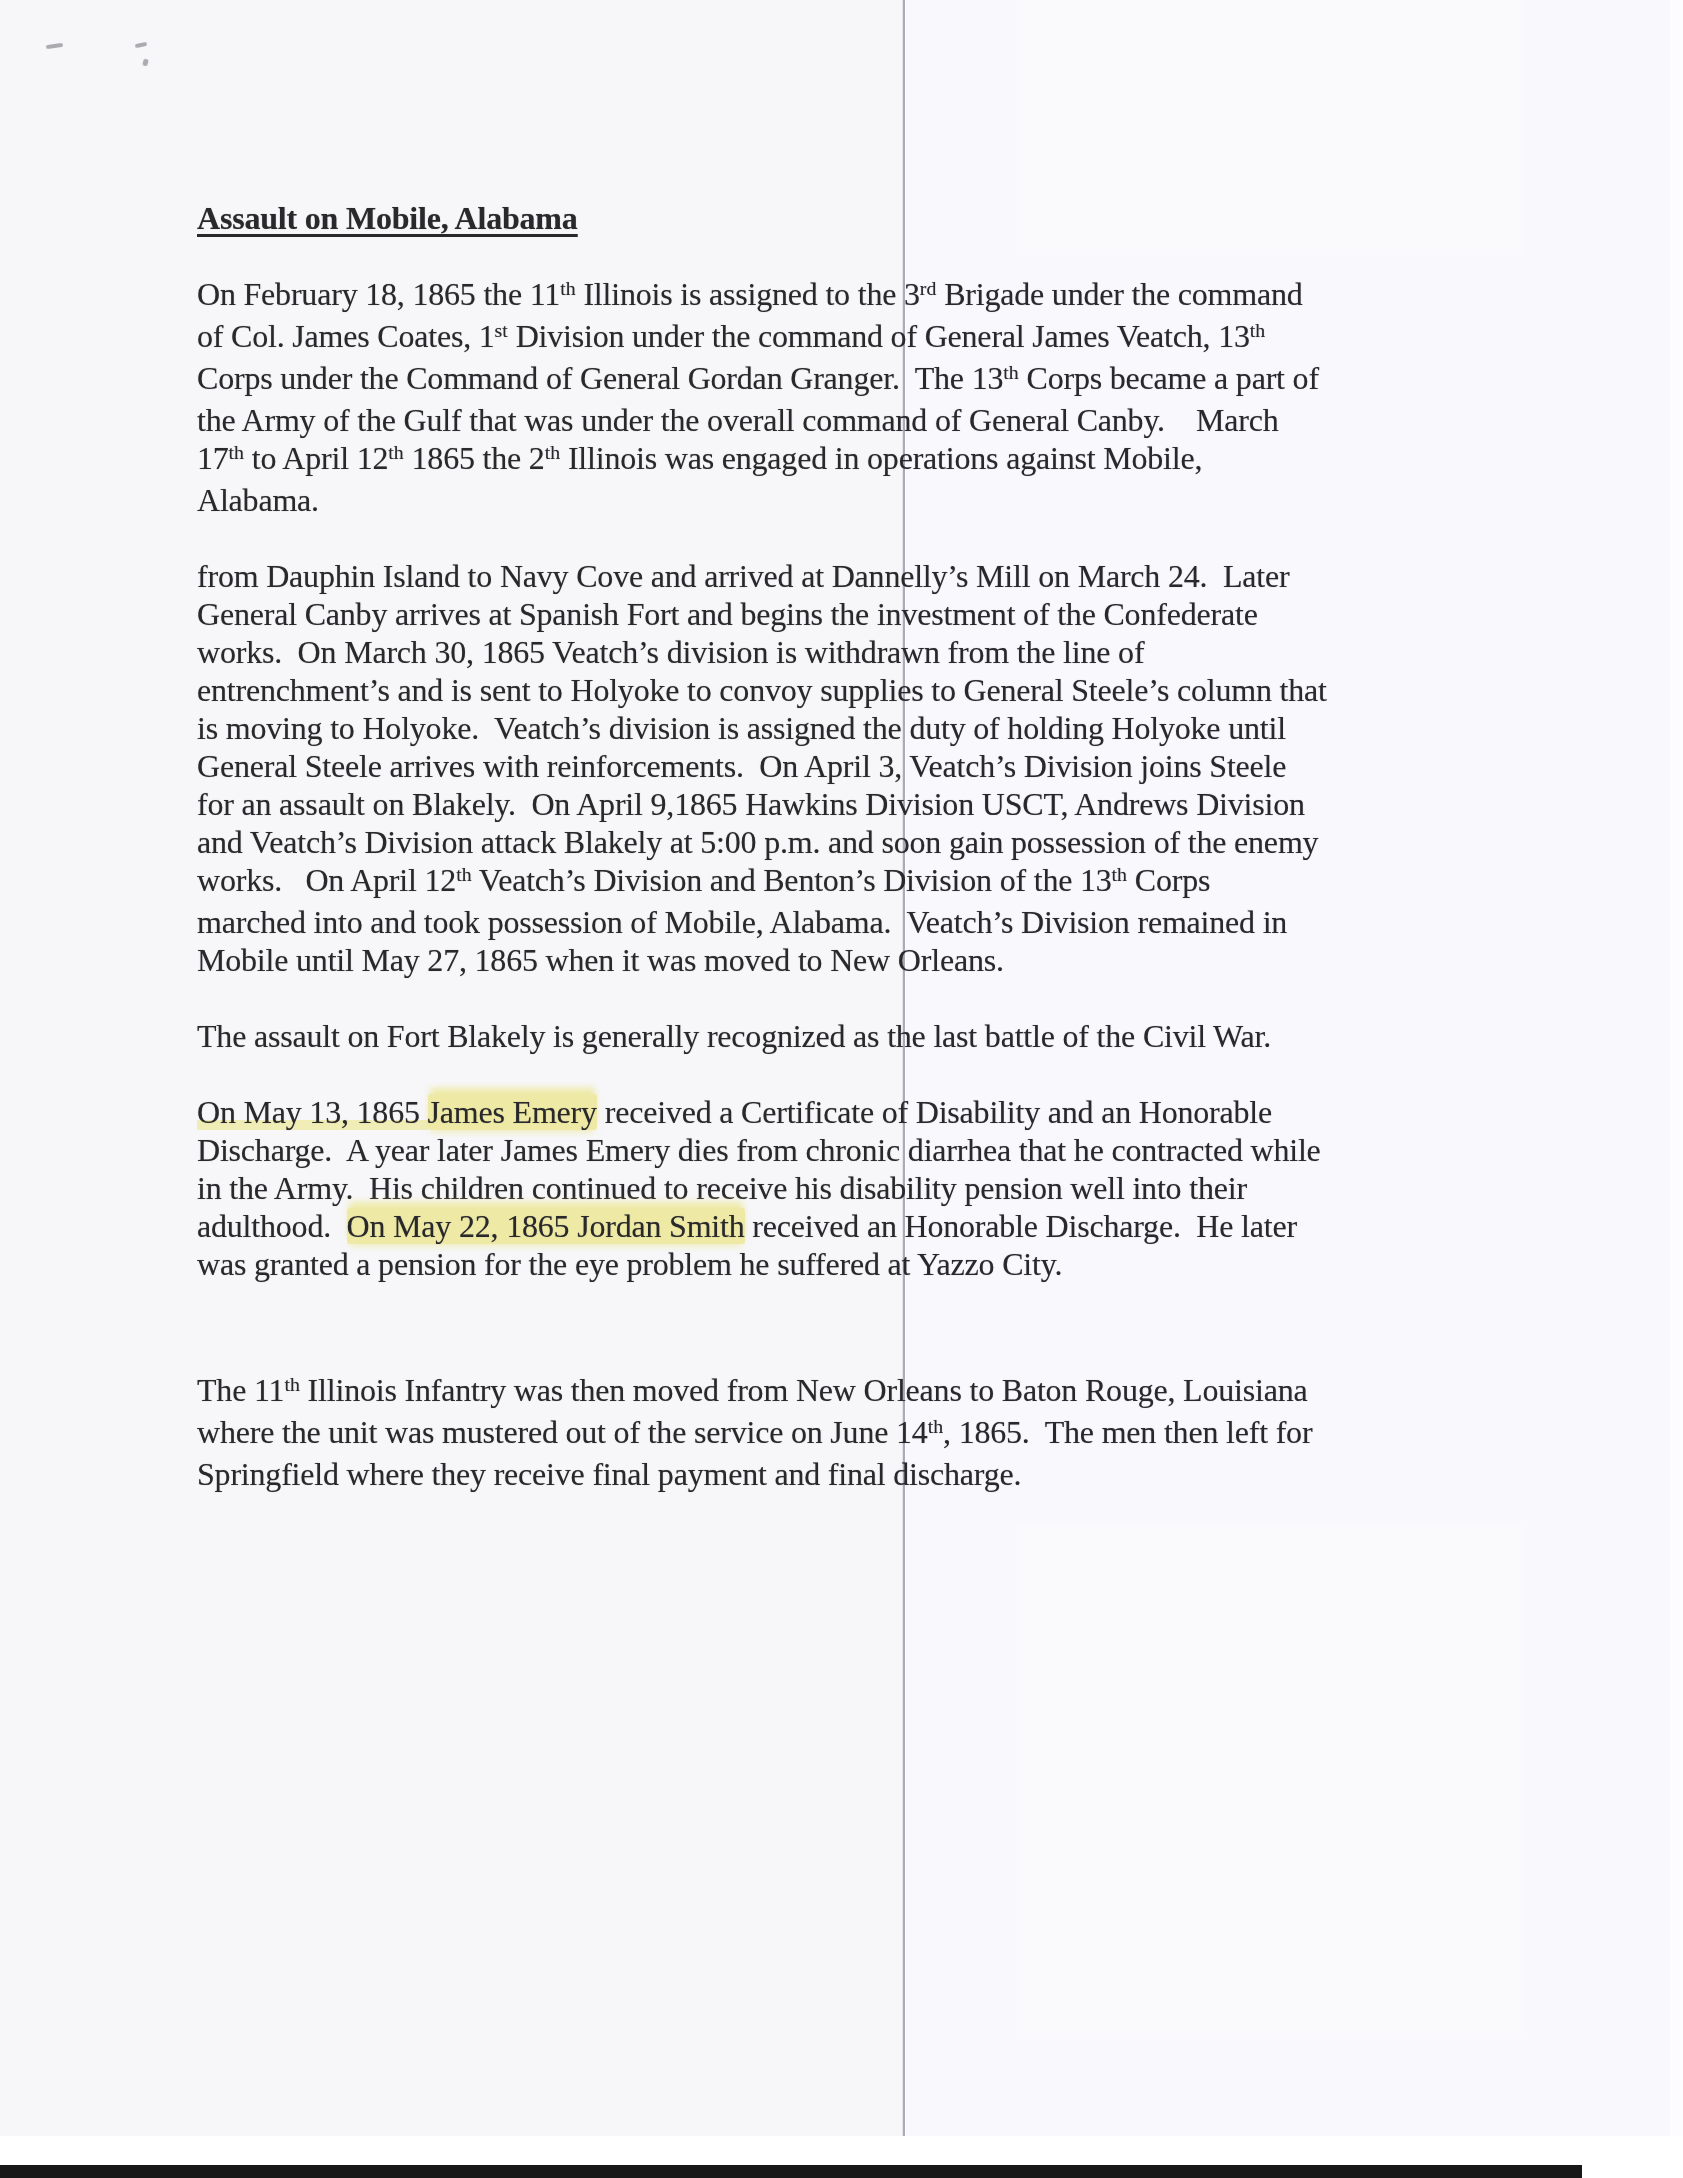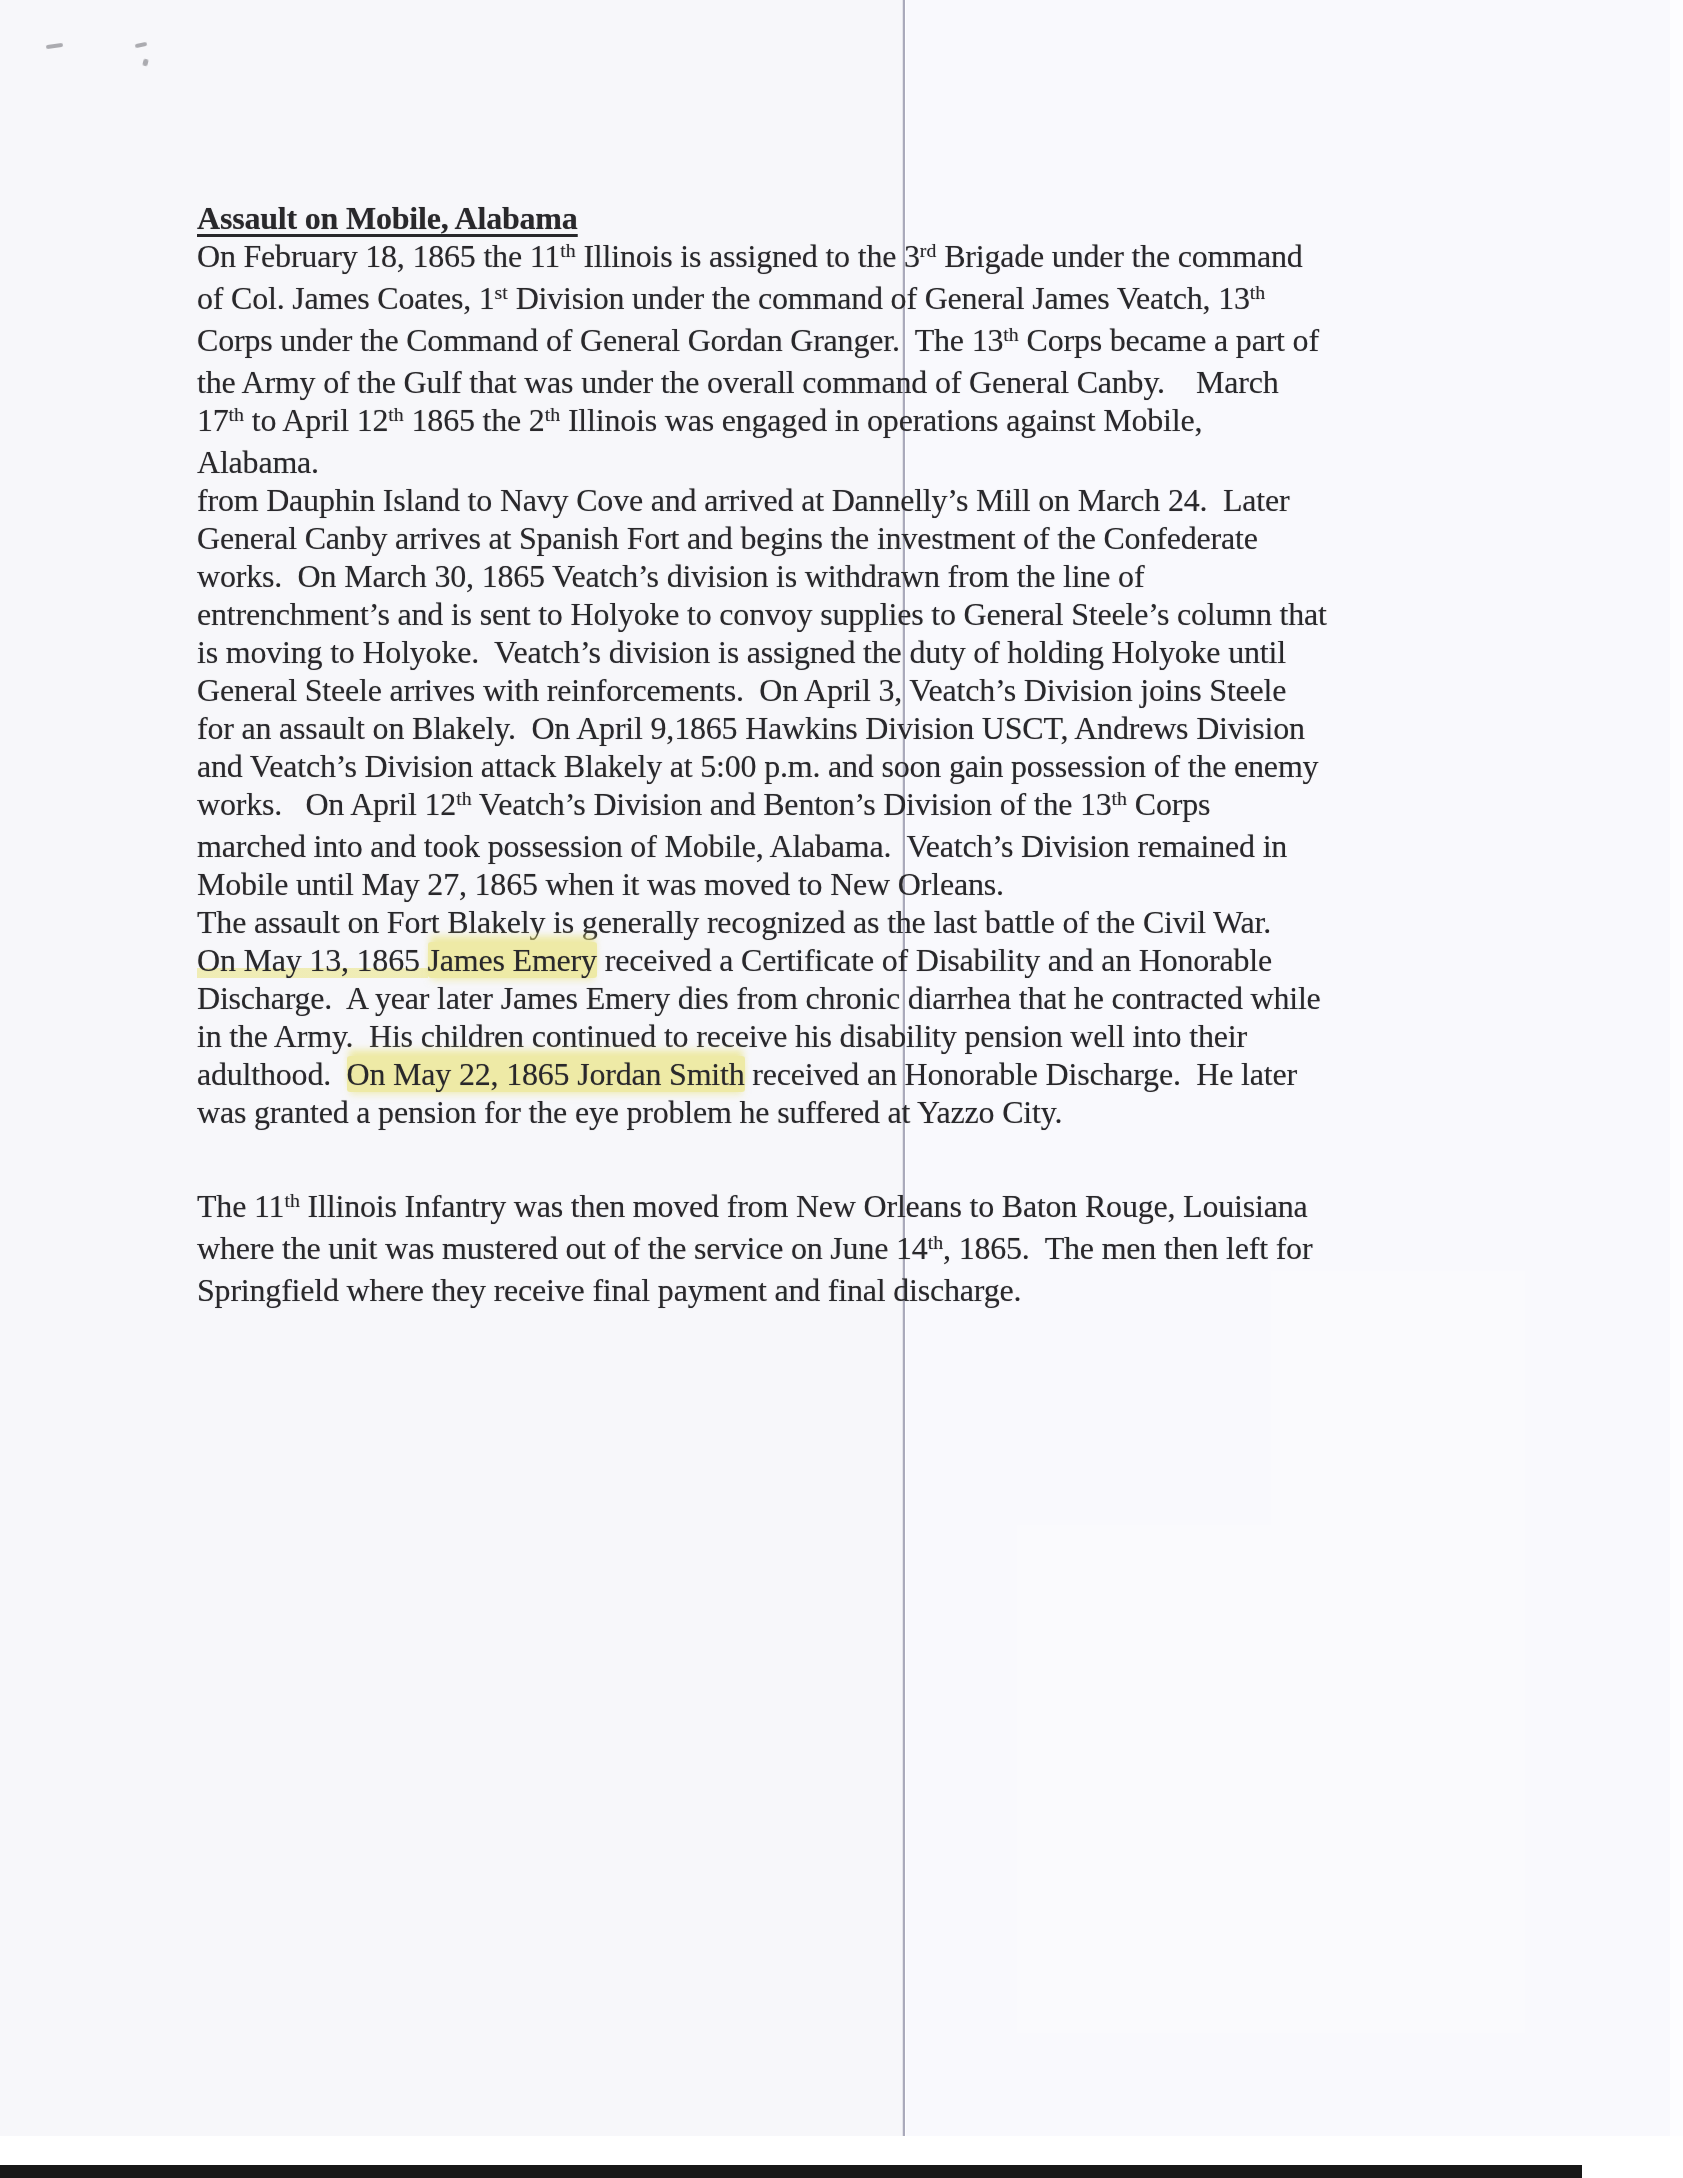--- a/index.html
+++ b/index.html
@@ -38,22 +38,22 @@
     font-size:32px;line-height:38px;letter-spacing:-0.2px;
     text-shadow:0 0 1px rgba(41,40,43,0.4);
   }
   .doc-title{
     font-weight:bold;
     text-decoration:underline;
     text-decoration-thickness:2.5px;
     text-underline-offset:5px;
     line-height:38px;
   }
-  .para{}
-  .para-5{margin-top:56px;}
+  .para{margin-top:38px;}
+  .para-5{margin-top:88px;}
   .text-line{white-space:pre;}
   sup{
     font-size:0.62em;
     vertical-align:baseline;
     position:relative;top:-0.48em;
     letter-spacing:0;
   }
   .hl-full{
     background:var(--hl-soft);
     box-shadow:0 -8px 7px -2px var(--hl-soft), 0 5px 7px -3px var(--hl-softer);

